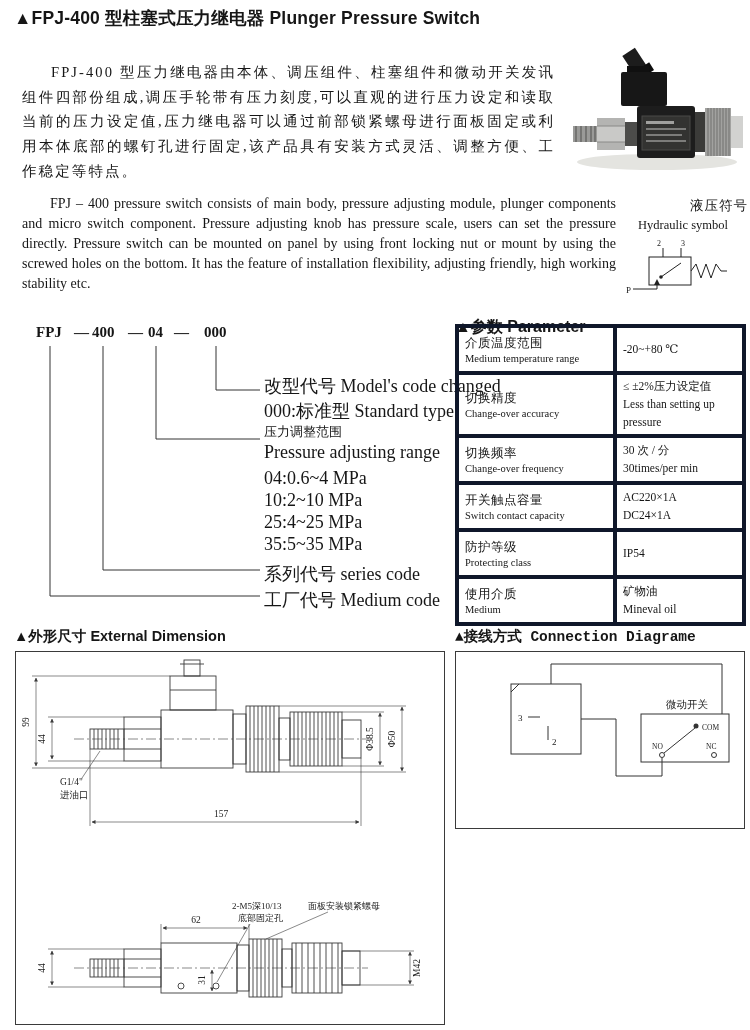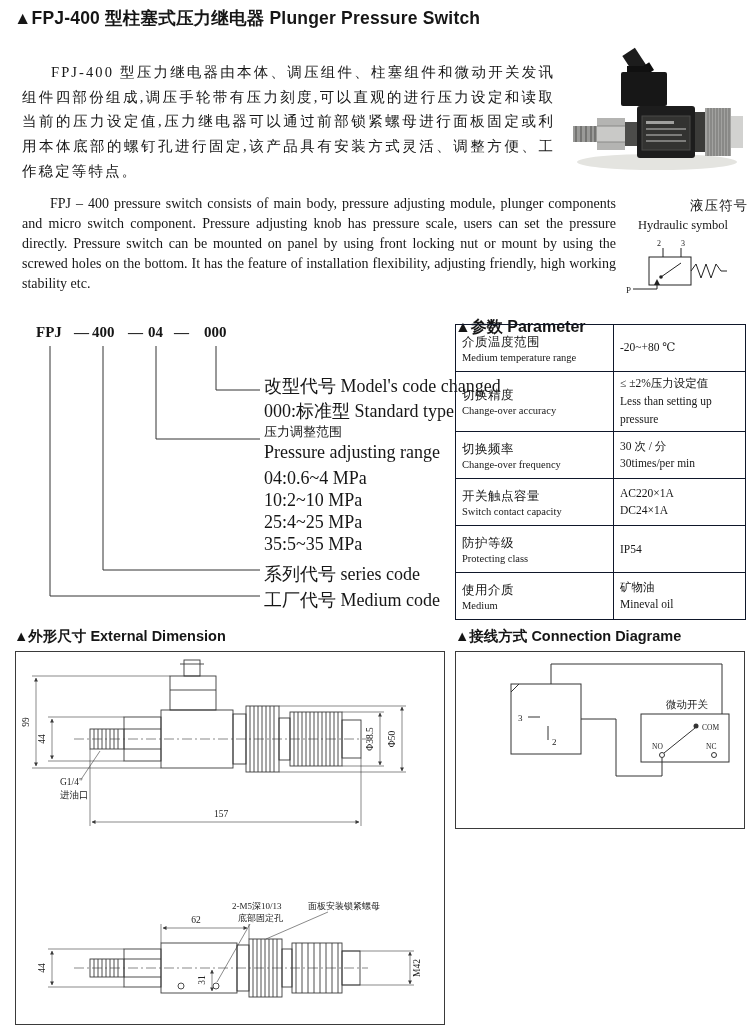--- a/index.html
+++ b/index.html
@@ -8,42 +8,42 @@
     position:relative; width:750px; height:1030px; margin:0 auto;
     background:#ffffff; color:#161616; overflow:hidden;
     font-family:"Liberation Serif","DejaVu Serif",serif;
   }
   .hd { font-family:"Liberation Sans","DejaVu Sans",sans-serif; font-weight:bold; position:absolute; }
   .title { left:14px; top:6px; font-size:17.5px; letter-spacing:.2px; }
   .h-desc  { left:22px;  top:40px;  font-size:14.5px; }
   .h-model { left:14px;  top:301px; font-size:14.5px; }
   .h-param { left:455px; top:301px; font-size:16px;margin-top:16px; }
   .h-dims  { left:14px;  top:627px; font-size:14.5px; }
-  .h-conn  { left:455px; top:627px; font-size:14.5px; }
+  .h-conn  { left:455px; top:627px; font-size:14.5px;font-family:Liberation Mono, monospace; }
 
   .para-cn { position:absolute; left:22px; top:60px; width:533px;
     font-size:14.5px; letter-spacing:2.1px; line-height:1.7; text-indent:2em; text-align:justify; }
   .para-en { position:absolute; left:22px; top:194px; width:594px;
     font-size:14px; line-height:20px; text-indent:2em; text-align:justify; }
 
   .photo { position:absolute; left:557px; top:46px; width:190px; height:140px; background:#fff; }
 
   .symbol-block { position:absolute; left:618px; top:197px; width:130px; text-align:center; }
   .symbol-block .cn { font-size:13.5px; letter-spacing:1px;text-align:right; }
   .symbol-block .en { font-size:12.5px; margin-top:3px; }
   .symbol-block svg { margin-top:6px; }
 
   .model-area { position:absolute; left:22px; top:322px; width:436px; height:296px; }
   .model-area svg { position:absolute; left:0; top:0; }
   .mcode { position:absolute; top:2px; font-weight:bold; font-size:15px; }
   .mann { position:absolute; font-size:18px; white-space:nowrap; }
   .mann.cjk { font-size:13px; }
 
   .param-table { position:absolute; left:455px; top:324px; width:291px; border-collapse:collapse; }
-  .param-table td { border:1px solid #0f172a; vertical-align:middle; padding:3px 6px; height:47px; }
+  .param-table td { border:4px solid #0f172a; vertical-align:middle; padding:3px 6px; height:47px; }
   .param-table .pl { width:158px; }
   .param-table .cn { font-size:12.5px; letter-spacing:.5px; }
   .param-table .en { font-size:10.5px; margin-top:1px; }
   .param-table .v  { font-size:11.5px; line-height:1.55; }
 
   .dims-box { position:absolute; left:15px; top:651px; width:430px; height:374px; border:1px solid #3a3a3a; }
   .conn-box { position:absolute; left:455px; top:651px; width:290px; height:178px; border:1px solid #3a3a3a; }
 
   svg text { font-family:"Liberation Serif","DejaVu Serif",serif; fill:#222; }
 </style>

